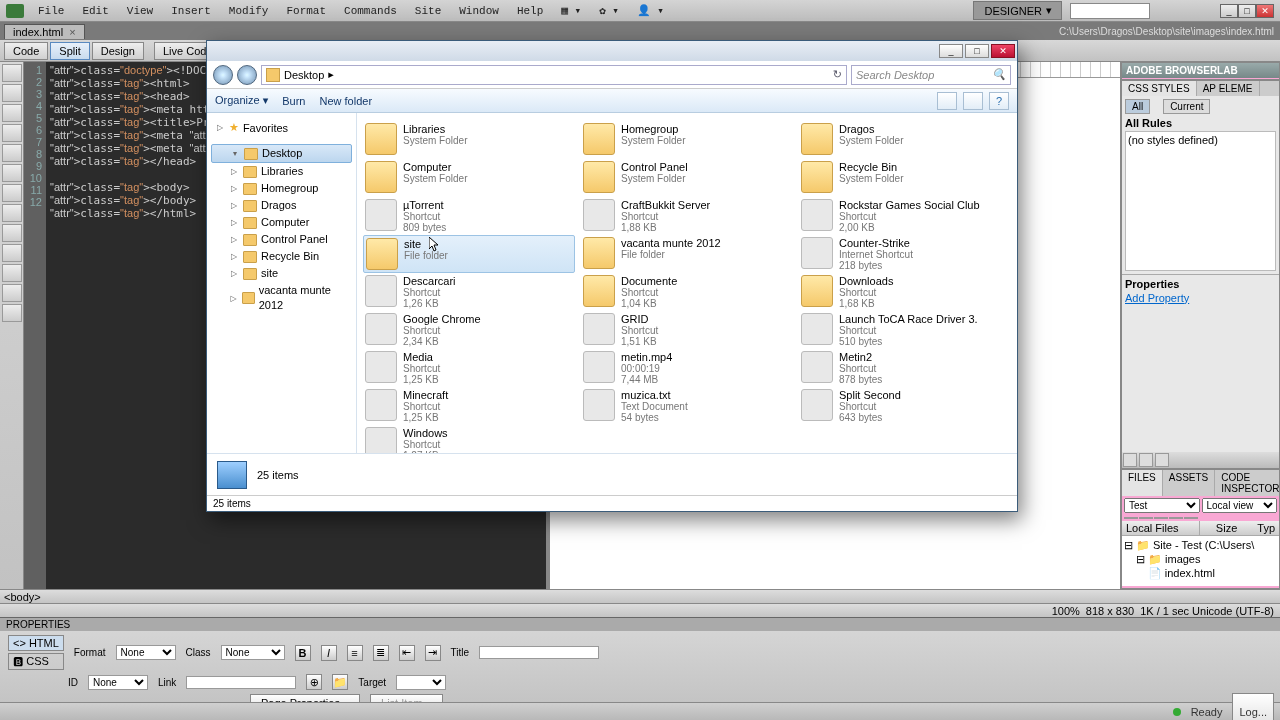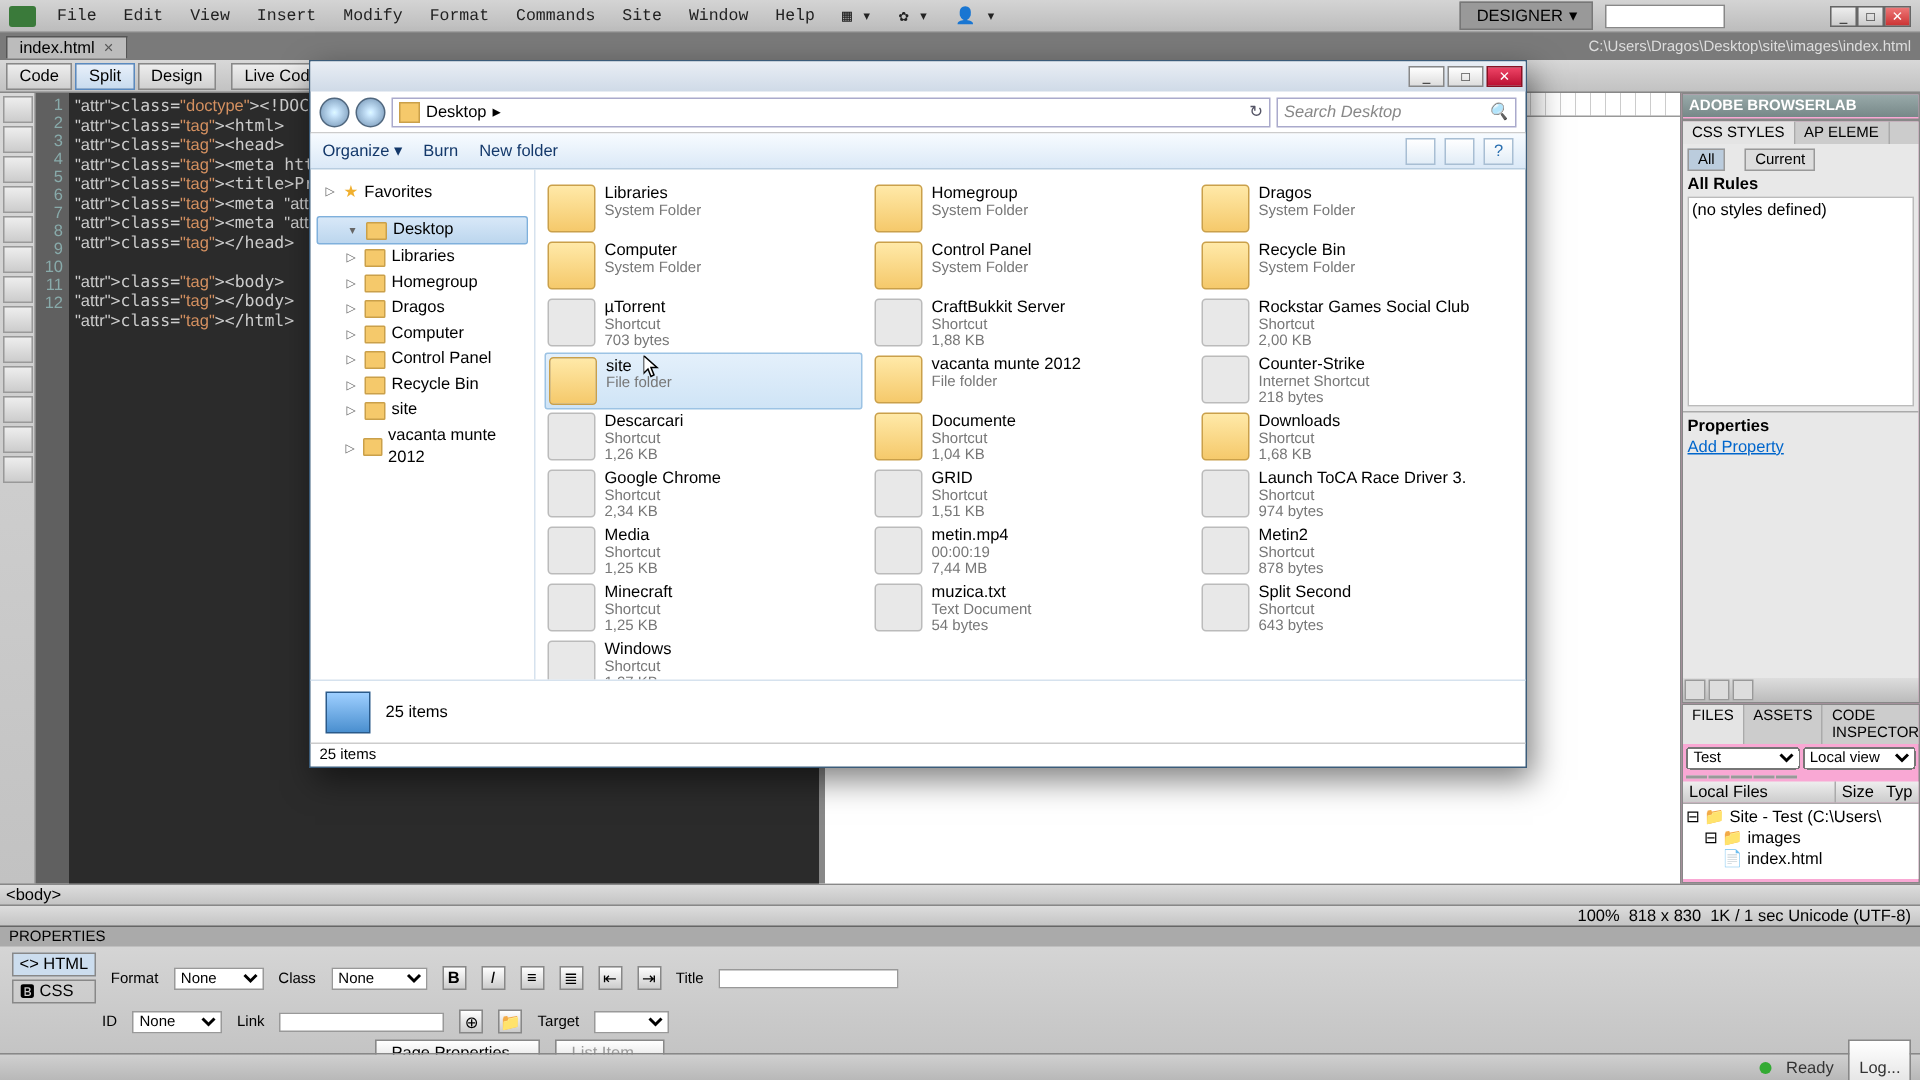--- a/index.html
+++ b/index.html
@@ -59,21 +59,21 @@
 .panel .ptab { padding:2px 6px; font-size:10px; border-right:1px solid #aaa; }
 .panel .ptab.active{ background:#e4e4e4; }
 .panel .pbody { flex:1; background:#e8e8e8; padding:3px; font-size:10px; overflow:hidden; }
 .pillrow { display:flex; gap:13px; margin-bottom:3px; }
 .pill { padding:1px 6px; border:1px solid #999; background:#ddd; font-size:10px; }
 .pill.active { background:#bcd; }
 .filesrow { display:flex; gap:2px; padding:2px; }
 .filesrow select { font-size:10px; flex:1; }
 .tree { font-size:10px; line-height:14px; padding:2px; background:#fff; height:50px; overflow:hidden; }
 .tree .indent { display:inline-block; width:12px; }
-.treehdr { display:flex; background: linear-gradient(#eee,#ccc); border-bottom:1px solid #aaa; font-size:10px; }
+.treehdr { display:flex; background: linear-gradient(#eee,#ccc); border-bottom:1px solid #aaa; font-size:10px;gap:12px; }
 .treehdr span:first-child { flex:1; padding:1px 4px; border-right:1px solid #aaa; }
 .treehdr span { padding:1px 4px; }
 
 
 .tagbar { height:14px; background: linear-gradient(#ddd,#c4c4c4); border-top:1px solid #888; font-size:10px; padding:0 4px; display:flex; align-items:center; }
 .statusbar { height:14px; background: linear-gradient(#ddd,#c4c4c4); border-top:1px solid #888; font-size:10px; display:flex; align-items:center; justify-content:flex-end; padding:0 6px; gap:6px; }
 
 
 .props { height: 85px; background: linear-gradient(#d8d8d8,#c4c4c4); border-top:1px solid #666; }
 .props .ptitle2 { font-size:10px; padding:1px 6px; background:#aaa; }
@@ -471,21 +471,21 @@
             <div class="meta">
               <div class="nm">Recycle Bin</div>
               <div class="sub">System Folder</div>
             </div>
           </div>
           <div class="it">
             <div class="ic"></div>
             <div class="meta">
               <div class="nm">µTorrent</div>
               <div class="sub">Shortcut</div>
-              <div class="sub">703 bytes</div>
+              <div class="sub">809 bytes</div>
             </div>
           </div>
           <div class="it">
             <div class="ic"></div>
             <div class="meta">
               <div class="nm">CraftBukkit Server</div>
               <div class="sub">Shortcut</div>
               <div class="sub">1,88 KB</div>
             </div>
           </div>
@@ -557,21 +557,21 @@
               <div class="nm">GRID</div>
               <div class="sub">Shortcut</div>
               <div class="sub">1,51 KB</div>
             </div>
           </div>
           <div class="it">
             <div class="ic"></div>
             <div class="meta">
               <div class="nm">Launch ToCA Race Driver 3.</div>
               <div class="sub">Shortcut</div>
-              <div class="sub">974 bytes</div>
+              <div class="sub">510 bytes</div>
             </div>
           </div>
           <div class="it">
             <div class="ic"></div>
             <div class="meta">
               <div class="nm">Media</div>
               <div class="sub">Shortcut</div>
               <div class="sub">1,25 KB</div>
             </div>
           </div>

